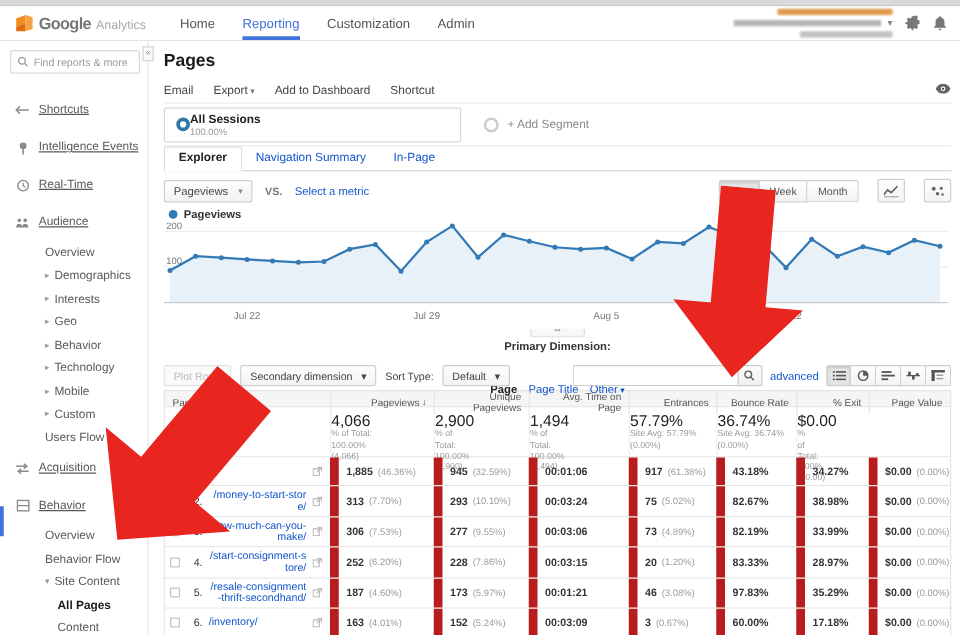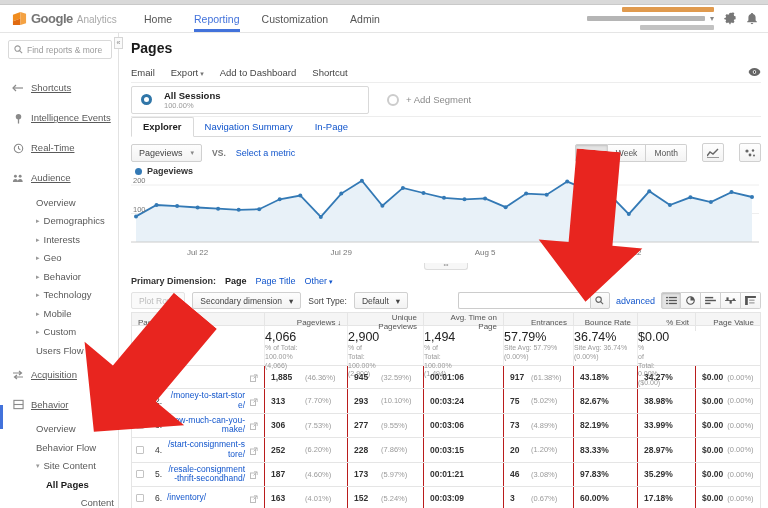--- a/index.html
+++ b/index.html
@@ -27,40 +27,40 @@
   .acct-caret { font-size:8px; color:#888; margin-left:2px; }
   .abicon { width:13px; height:13px; display:flex; align-items:center; justify-content:center; }
 
   
   .layout { display:flex; height:475px; position:relative; }
   .sidebar { width:119px; flex:none; border-right:1px solid #e2e2e2; position:relative; padding-top:7px; background:#fff; }
   .sb-search { margin:0 6px 14px 8px; border:1px solid #d9d9d9; border-radius:2px; height:19px; display:flex; align-items:center; gap:4px; padding:0 5px; color:#9a9a9a; font-size:8.5px; background:#fff; }
   .si { display:flex; align-items:center; gap:7px; font-size:9.5px; color:#595959; cursor:pointer; line-height:1; }
   .si.lvl0 { padding:9px 4px 9px 12px;text-decoration:underline; }
   .si.lvl1 { padding:4.5px 4px 4.5px 36px; }
-  .si.lvl2 { padding:4.5px 4px 4.5px 46px;text-align:right; }
+  .si.lvl2 { padding:4.5px 4px 4.5px 46px; }
   .si.active span { font-weight:bold; color:#1a1a1a; }
   .caret-s { font-size:7px; color:#9a9a9a; margin-right:-3px; }
   .sicon { width:12px; height:12px; flex:none; display:flex; align-items:center; justify-content:center; }
   .blue-tab { position:absolute; left:0; width:3px; height:24px; background:#4272db; }
   .collapse-btn { position:absolute; top:5px; right:-1px; width:9px; height:12px; border:1px solid #d5d5d5; background:#fafafa; font-size:7px; color:#888; line-height:10px; text-align:center; }
 
   
   .main { flex:1; padding:0 8px 0 12px; position:relative; background:#fff; }
   .title-row { height:30px; display:flex; align-items:center; }
   .page-title { font-size:14px; font-weight:bold; color:#1a1a1a; }
   .date-range { margin-left:auto; font-size:12px; font-weight:bold; color:#222; cursor:pointer; }
   .date-range .dcaret { font-size:8px; color:#999; font-weight:normal; }
   .action-bar { height:20px; display:flex; align-items:center; gap:16px; font-size:9.5px; color:#444; border-bottom:1px solid #ededed; }
   .action { cursor:pointer; }
   .action .acaret { font-size:7px; color:#777; }
   .eye { margin-left:auto; cursor:pointer; }
 
   .segment-strip { height:34px; display:flex; align-items:center; gap:18px; border-bottom:1px solid #ededed; }
-  .seg-card { width:238px; height:28px; border:1px solid #d9d9d9; border-radius:2px; display:flex; align-items:center; gap:12px; padding:0 9px; cursor:pointer; background:#fff; }
+  .seg-card { width:238px; height:28px; border:1px solid #d9d9d9; border-radius:2px; display:flex; align-items:center; gap:0; padding:0 9px; cursor:pointer; background:#fff; }
   .seg-ring { width:11px; height:11px; border:3px solid #3076a8; border-radius:50%; flex:none; }
   .seg-name { font-size:9.5px; font-weight:bold; color:#222; }
   .seg-pct { font-size:7.5px; color:#999; }
   .add-seg { display:flex; align-items:center; gap:7px; cursor:pointer; }
   .add-ring { width:12px; height:12px; border:2px solid #ccc; border-radius:50%; }
   .add-label { font-size:9.5px; color:#8a8a8a; }
 
   .tabs { height:20px; display:flex; align-items:flex-end; border-bottom:1px solid #d9d9d9; padding-top:3px; }
   .tab { font-size:9.5px; padding:3px 11px 4px; cursor:pointer; color:#1155cc; }
   .tab.active { color:#222; font-weight:bold; background:#fff; border:1px solid #d9d9d9; border-bottom:1px solid #fff; margin-bottom:-1px; border-radius:2px 2px 0 0; }
@@ -77,21 +77,21 @@
   .gbtn.active { background:#e4e4e4; box-shadow:inset 0 1px 2px rgba(0,0,0,.15); color:#333; }
   .icon-btn { border:1px solid #d0d0d0; border-radius:2px; background:linear-gradient(#fefefe,#f3f3f3); width:22px; height:19px; display:flex; align-items:center; justify-content:center; cursor:pointer; margin-left:5px; }
 
   .legend-row { height:14px; display:flex; align-items:center; gap:5px; padding-left:4px; }
   .legend-dot { width:7px; height:7px; border-radius:50%; background:#3379b5; }
   .legend-label { font-size:9px; font-weight:bold; color:#333; }
 
   .chart-wrap { height:84px; position:relative; }
   .chart-handle { width:44px; height:7px; margin:1px auto 0; border:1px solid #ddd; border-top:none; background:#f7f7f7; border-radius:0 0 3px 3px; text-align:center; line-height:3px; color:#aaa; font-size:7px; cursor:pointer; }
 
-  .dim-row { height:17px; display:flex; align-items:center; gap:9px; font-size:9px; margin-top:2px; }
+  .dim-row { height:17px; display:flex; align-items:center; gap:24px; font-size:9px; margin-top:2px;flex-direction:column; }
   .dim-label { font-weight:bold; color:#333; }
   .dim-active { font-weight:bold; color:#222; cursor:pointer; }
   .dim-caret { font-size:7px; }
 
   .tc-row { height:23px; display:flex; align-items:center; gap:7px; }
   .btn { border:1px solid #d0d0d0; border-radius:2px; background:linear-gradient(#fdfdfd,#f3f3f3); font-size:8.5px; color:#444; padding:2.5px 7px; display:flex; gap:7px; align-items:center; cursor:pointer; }
   .btn.disabled { color:#bbb; background:#fafafa; border-color:#e3e3e3; cursor:default; }
   .tc-label { font-size:8.5px; color:#444; }
   .tc-right { margin-left:auto; display:flex; align-items:center; gap:6px; }
   .search-box { display:flex; align-items:center; }
@@ -108,21 +108,21 @@
   .thead { background:#f5f5f5; border:1px solid #e5e5e5; height:14px; }
   .th { font-size:8px; color:#555; padding:0 6px; text-align:right; border-left:1px solid #e5e5e5; height:100%; display:flex; align-items:center; justify-content:flex-end; gap:2px; cursor:pointer; }
   .th.first { text-align:left; justify-content:flex-start; border-left:none; }
   .th .sort { color:#333; font-size:7px; }
   .tsummary { border:1px solid #e5e5e5; border-top:none; height:40px; align-items:flex-start; background:#fff; }
   .sumcell { padding-top:4px; text-align:left; height:100%; border-left:1px solid #eee; }
   .sumcell.first { border-left:none; }
   .sv { font-size:12.5px; color:#222; }
   .ss { font-size:7px; color:#9a9a9a; line-height:1.25; }
   .tr { border:1px solid #e5e5e5; border-top:none; min-height:18px; background:#fff; }
-  .cell { text-align:right; padding:2px 6px; border-left:1px solid #b91c1c; display:flex; justify-content:space-between; align-items:center; height:100%; }
+  .cell { text-align:right; padding:2px 6px; border-left:7px solid #b91c1c; display:flex; justify-content:flex-start; align-items:center; height:100%; }
   .cell.page { justify-content:flex-start; gap:5px; border-left:none; padding-left:4px; }
   .num { font-size:8.5px; font-weight:bold; color:#333; white-space:nowrap; }
   .pct { font-size:7.5px; color:#9a9a9a; width:40px; text-align:left; padding-left:4px; white-space:nowrap; }
   .rowidx { font-size:8.5px; color:#333; width:13px; flex:none; text-align:right; }
   .cbox { width:8px; height:8px; border:1px solid #c3c3c3; border-radius:1px; background:#fff; flex:none; cursor:pointer; }
   .page-link { font-size:8.5px; color:#1155cc; cursor:pointer; word-break:break-all; line-height:1.15; }
   .extlink { flex:none; margin-left:auto; opacity:.55; cursor:pointer; }
 
   
   .annot { position:absolute; z-index:60; pointer-events:none; }

